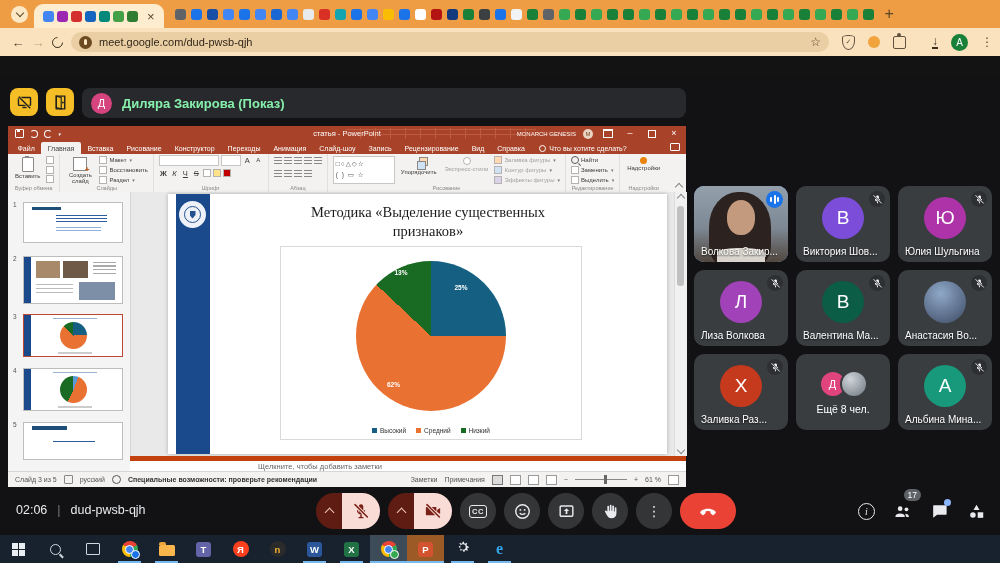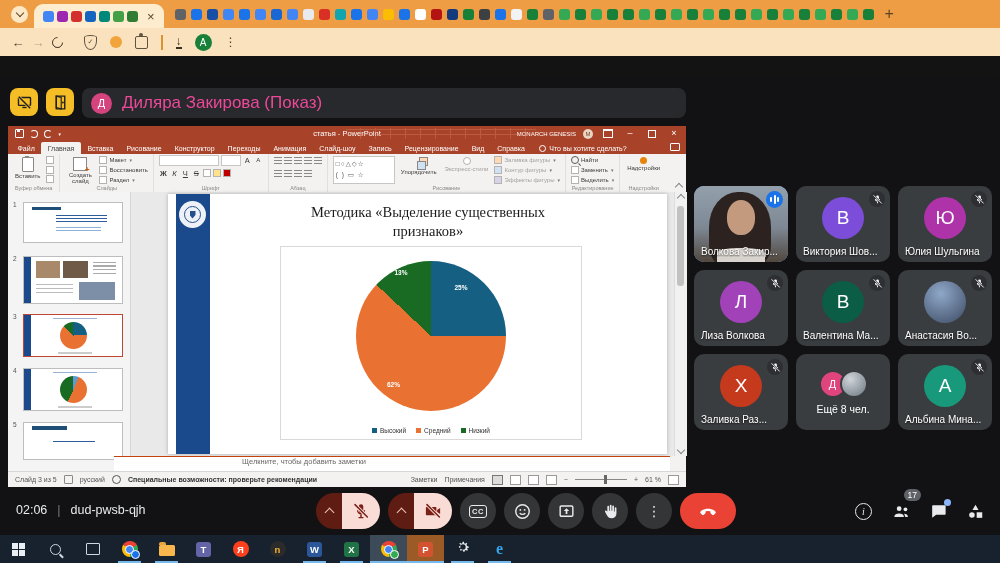--- a/index.html
+++ b/index.html
@@ -41,21 +41,21 @@
   .folder-sm{width:12px;height:9px;background:transparent;border:1.5px solid #5f5340;border-radius:2px;position:relative}
   .folder-sm:before{content:"";position:absolute;top:-3px;left:0;width:5px;height:2px;background:#5f5340;border-radius:1px 1px 0 0}
   #bm-label{font-size:10px;color:#4a3d2a}
 
   
   #meetbg{position:absolute;top:78px;left:0;right:0;height:457px;background:#121214}
   .ybtn{position:absolute;top:88px;width:28px;height:28px;border-radius:8px;background:#f6be26;display:flex;align-items:center;justify-content:center}
   .ybtn svg{width:17px;height:17px}
   #banner{position:absolute;left:82px;top:88px;width:604px;height:30px;background:#28292c;border-radius:8px;display:flex;align-items:center;gap:10px;padding:0 9px;box-sizing:border-box}
   #banner .bav{width:21px;height:21px;border-radius:50%;background:#d5447e;color:#fff;font-size:11px;display:flex;align-items:center;justify-content:center;flex:none}
-  #banner .blabel{font-size:17px;color:#ec4899;font-weight:400}
+  #banner .blabel{font-size:13px;color:#86efac;font-weight:700}
 
   
   #ppt{position:absolute;left:8px;top:126px;width:678px;height:361px;background:#f3f2f1}
   .ptitle{position:relative;height:15px;background:#a8432a;display:flex;align-items:center;color:#fff}
   .qat{display:flex;gap:6px;margin-left:7px;align-items:center}
   .qsave{width:7px;height:7px;border:1px solid #fff;border-radius:1px;position:relative}
   .qsave:before{content:"";position:absolute;left:1px;top:0;width:3px;height:2px;background:#fff}
   .qundo{width:6px;height:6px;border:1.2px solid #fff;border-radius:50%;border-left-color:transparent}
   .qredo{width:6px;height:6px;border:1.2px solid #fff;border-radius:50%;border-right-color:transparent}
   .qdd{font-size:5px}
@@ -116,21 +116,21 @@
   .chartbox{position:absolute;left:112px;top:52px;width:300px;height:192px;background:#fff;border:1px solid #d9d9d9}
   #pie{position:absolute;left:75px;top:14px;width:150px;height:150px;border-radius:50%}
   .pie-label{position:absolute;transform:translate(-50%,-50%);font-size:6.5px;font-weight:bold;color:#fff}
   #legend{position:absolute;left:0;right:0;bottom:5px;display:flex;justify-content:center;gap:10px;align-items:center}
   .lg-item{display:flex;align-items:center;gap:3px}
   .lg-sq{width:5px;height:5px;display:block}
   .lg-tx{font-style:normal;font-size:6.5px;color:#333}
   .vscroll{position:absolute;left:666px;top:66px;width:12px;height:264px;background:#f1f1f1;border-left:1px solid #ddd}
   .vthumb{position:absolute;left:2px;top:14px;width:7px;height:80px;background:#c1c1c1;border-radius:3px}
   .varr{position:absolute;left:3px;width:5px;height:5px;border-right:1.2px solid #888;border-bottom:1.2px solid #888}
-  .pnotes{position:absolute;left:106px;top:330px;width:556px;height:15px;background:#fff;border-top:1px solid #c2410c;display:flex;align-items:flex-start;box-sizing:border-box}
+  .pnotes{position:absolute;left:122px;top:330px;width:556px;height:15px;background:#fff;border-top:5px solid #c2410c;display:flex;align-items:flex-end;box-sizing:border-box}
   .pnotes span{margin-left:128px;font-size:7.5px;color:#666}
   .pstatus{position:absolute;left:0;top:345px;width:678px;height:16px;background:#f3f2f1;border-top:1px solid #d8d6d4;display:flex;align-items:center;font-size:7px;color:#555;padding:0 7px;box-sizing:border-box;gap:7px}
   .ps-ic{width:7px;height:7px;border:1px solid #888;border-radius:1px}
   .ps-person{width:7px;height:7px;border-radius:50%;border:1px solid #555;position:relative}
   .ps-strong{font-weight:bold;color:#333}
   .ps-right{margin-left:auto;display:flex;align-items:center;gap:7px}
   .view-ic{width:9px;height:8px;border:1px solid #999;background:#fff}
   .view-ic.act{background:#dcdcdc;border-color:#777}
   .zoomline{width:52px;height:1px;background:#8a8886;position:relative}
   .zoomline i{position:absolute;left:55%;top:-4px;width:3px;height:9px;background:#666}
@@ -163,21 +163,21 @@
   .pill .chvseg{width:26px;height:36px;background:#5e1c12;border-radius:18px 0 0 18px;display:flex;align-items:center;justify-content:center}
   .pill .chvseg i{width:6px;height:6px;border-left:1.6px solid #f3c6bd;border-top:1.6px solid #f3c6bd;transform:rotate(45deg);margin-top:3px}
   .pill .actseg{width:38px;height:36px;background:#f9dcd6;border-radius:0 18px 18px 0;display:flex;align-items:center;justify-content:center}
   .pill .actseg svg{width:18px;height:18px}
   .cbtn{width:36px;height:36px;border-radius:50%;background:#333537;display:flex;align-items:center;justify-content:center;color:#e8eaed}
   .cbtn svg{width:19px;height:19px}
   .ccbox{border:1.6px solid #e8eaed;border-radius:3px;font-size:7.5px;font-weight:bold;padding:1px 2px;letter-spacing:.5px}
   .endcall{width:56px;height:36px;border-radius:18px;background:#ea4335;display:flex;align-items:center;justify-content:center}
   .endcall svg{width:22px;height:22px}
   #mbar-right{position:absolute;right:14px;top:501px;display:flex;gap:17px;align-items:flex-end}
-  .ric{position:relative;width:20px;height:20px;display:flex;align-items:center;justify-content:flex-start}
+  .ric{position:relative;width:20px;height:20px;display:flex;align-items:center;justify-content:flex-end}
   .ric svg{width:19px;height:19px}
   .info-c{width:15px;height:15px;border:1.7px solid #e8eaed;border-radius:50%;color:#e8eaed;font-size:10px;display:flex;align-items:center;justify-content:center;font-style:italic;font-family:"Liberation Serif",serif}
   .badge17{position:absolute;top:-12px;right:-9px;background:#5f6368;color:#fff;font-size:8.5px;border-radius:8px;padding:1px 4px}
   .bluedot{position:absolute;top:-2px;right:-2px;width:7px;height:7px;border-radius:50%;background:#8ab4f8}
 
   
   #task{position:absolute;left:0;top:535px;width:1000px;height:28px;background:#18222e;display:flex;align-items:center}
   .slot{width:37px;height:28px;display:flex;align-items:center;justify-content:center;position:relative;flex:none}
   .slot.actg{background:#3d4b59}
   .slot.acto{background:#9c5a26}
@@ -275,20 +275,27 @@
         <span class="fav" style="background: rgb(52, 168, 83);"></span>
         <span class="fav" style="background: rgb(24, 128, 56);"></span>
       </div>
     <span id="new-tab">+</span>
   </div>
 
   <div id="toolbar">
     <span class="navg">←</span>
     <span class="navg dim">→</span>
     <span class="reload"></span>
+    <div id="addressbar">
+      <span class="site-ic">
+          <i></i>
+        </span>
+      <span id="url">meet.google.com/dud-pwsb-qjh</span>
+      <span class="star">☆</span>
+    </div>
     <span class="tb-ic">
         <span class="shield">✓</span>
       </span>
     <span class="tb-ic">
         <span class="extdot"></span>
       </span>
     <span class="tb-ic">
         <span class="puzzle"></span>
       </span>
     <span class="vsep"></span>

